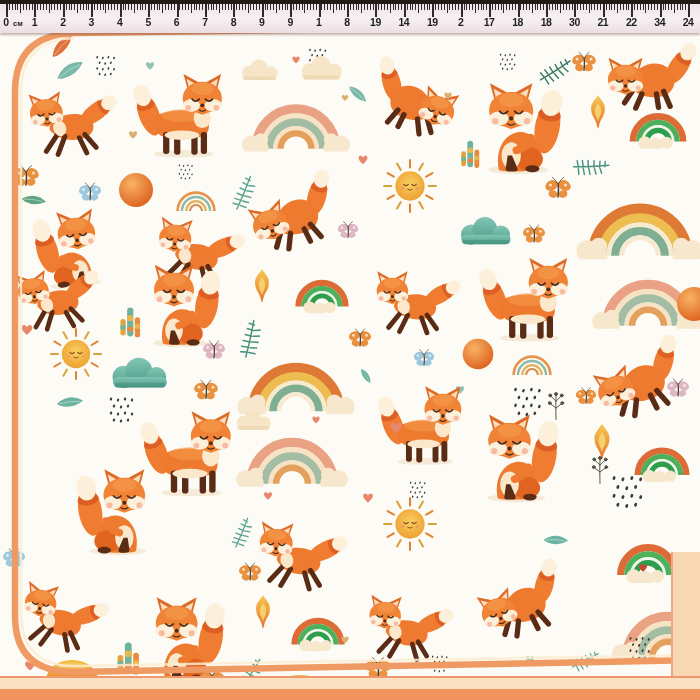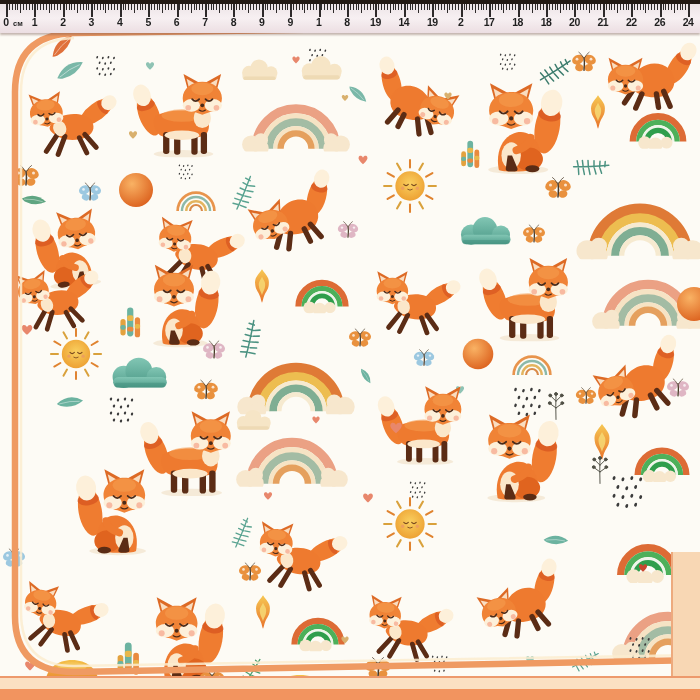--- a/index.html
+++ b/index.html
@@ -952,22 +952,22 @@
         <div class="ruler-num" style="left: 290.2px;">9</div>
         <div class="ruler-num" style="left: 318.62px;">1</div>
         <div class="ruler-num" style="left: 347.04px;">8</div>
         <div class="ruler-num" style="left: 375.46px;">19</div>
         <div class="ruler-num" style="left: 403.88px;">14</div>
         <div class="ruler-num" style="left: 432.3px;">19</div>
         <div class="ruler-num" style="left: 460.72px;">2</div>
         <div class="ruler-num" style="left: 489.14px;">17</div>
         <div class="ruler-num" style="left: 517.56px;">18</div>
         <div class="ruler-num" style="left: 545.98px;">18</div>
-        <div class="ruler-num" style="left: 574.4px;">20</div>
+        <div class="ruler-num" style="left: 574.4px;">30</div>
         <div class="ruler-num" style="left: 602.82px;">21</div>
         <div class="ruler-num" style="left: 631.24px;">22</div>
-        <div class="ruler-num" style="left: 659.66px;">26</div>
+        <div class="ruler-num" style="left: 659.66px;">34</div>
         <div class="ruler-num" style="left: 688.08px;">24</div>
         <div class="ruler-unit" style="left: 13px;">см</div>
       </div>
   </div>
 
 </div>
 
 </body></html>

